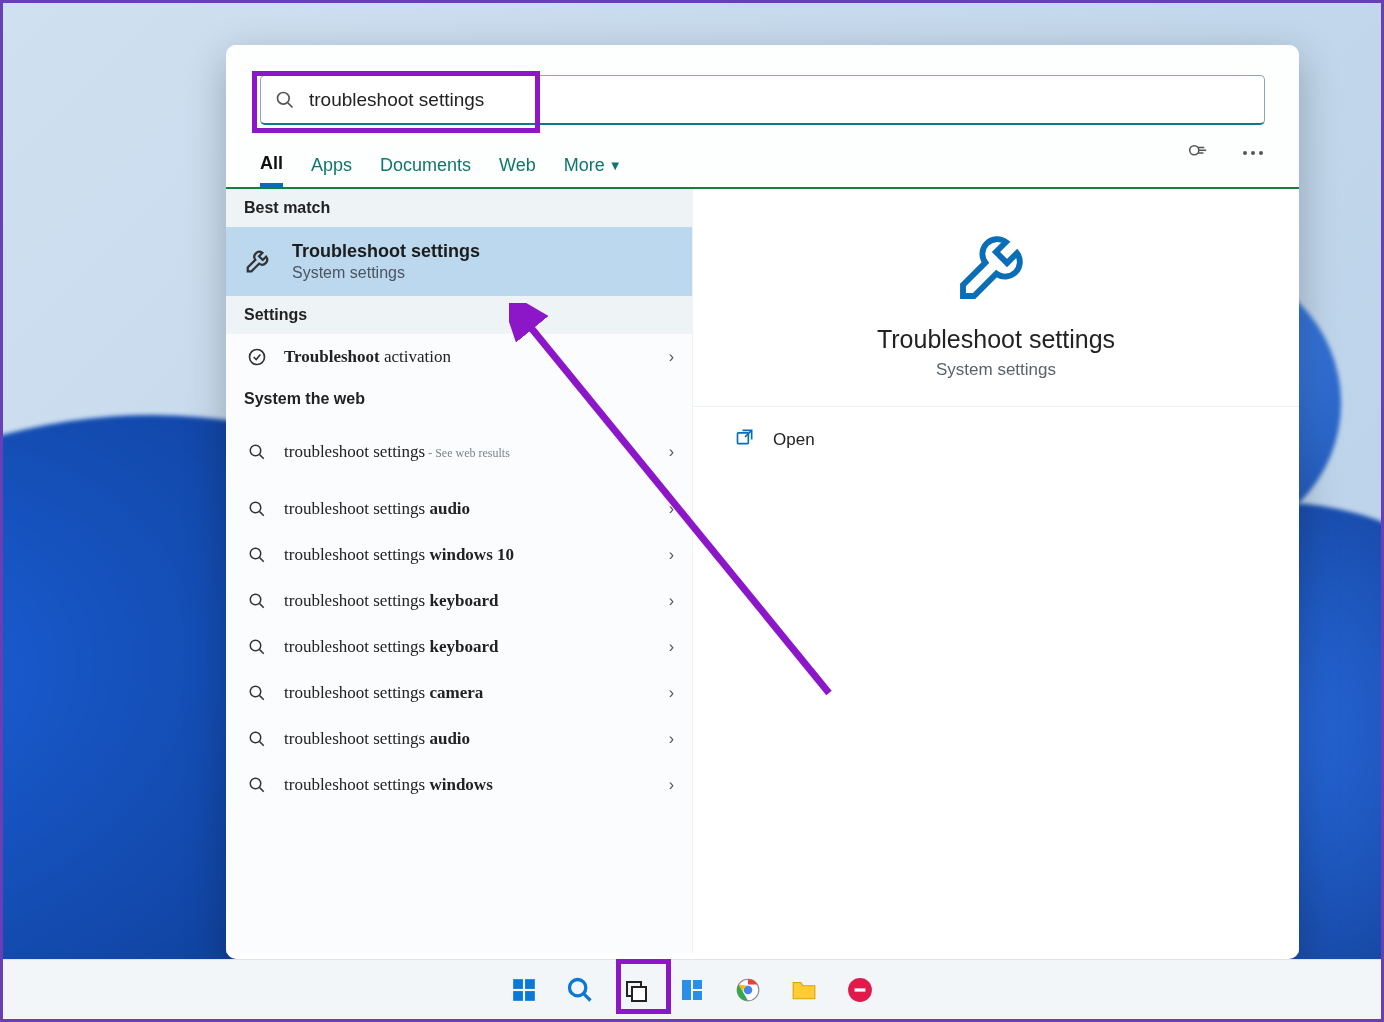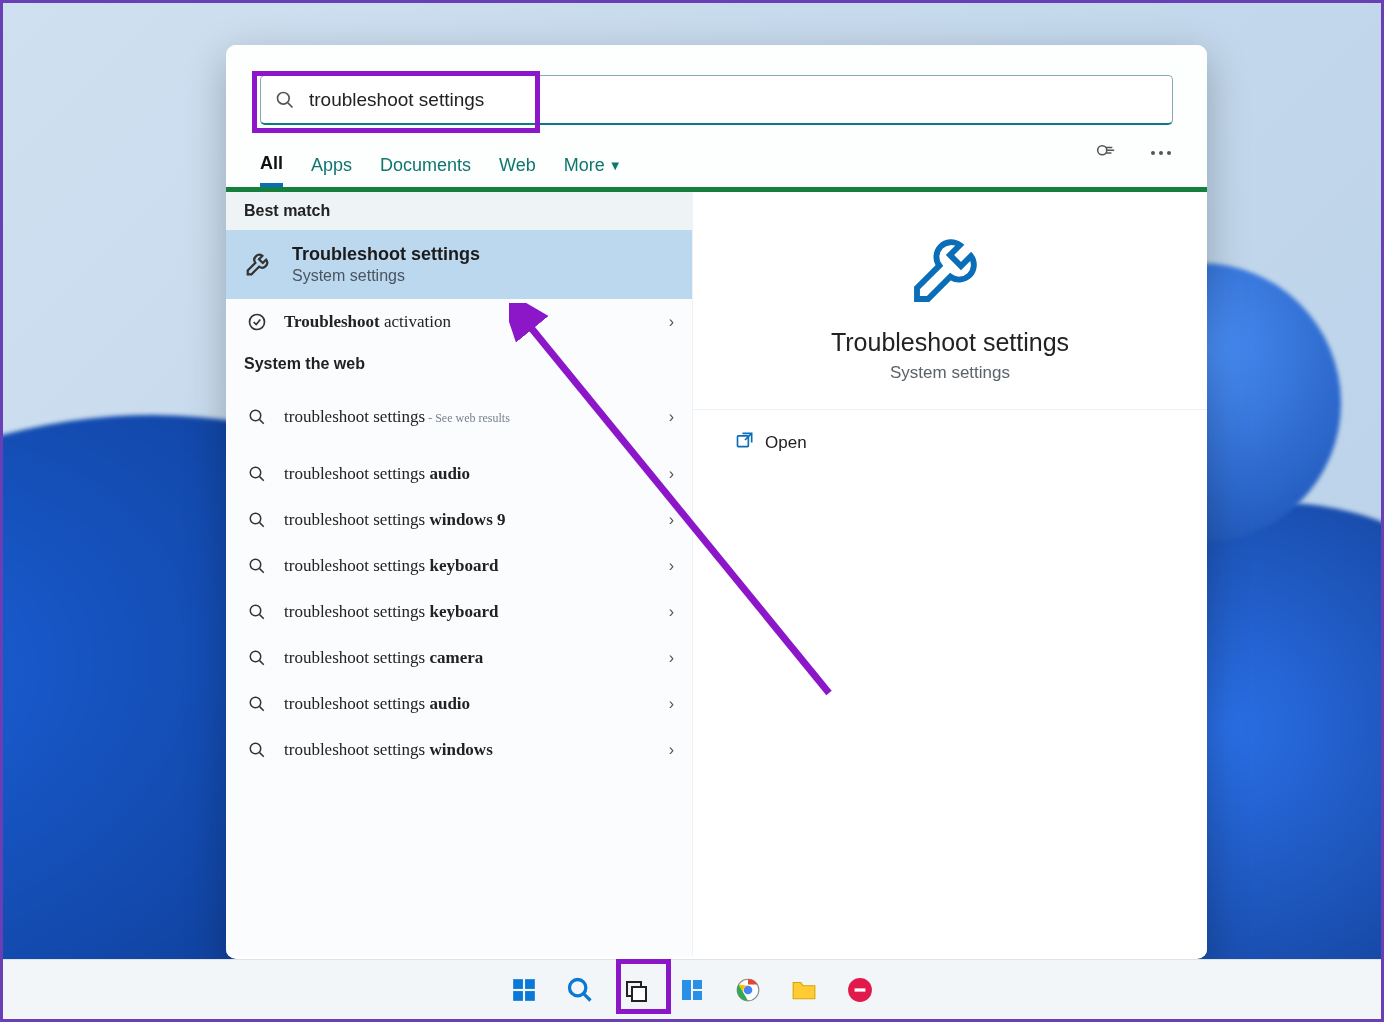--- a/index.html
+++ b/index.html
@@ -13,21 +13,21 @@
 }
 
 .bloom { position: absolute; border-radius: 50%; filter: blur(2px); }
 .bloom1 { width: 700px; height: 700px; background: radial-gradient(circle at 30% 30%, #1a5fd6, #0a2f7a); left: -260px; top: 420px; transform: rotate(-15deg) scaleX(1.3); }
 .bloom2 { width: 560px; height: 560px; background: radial-gradient(circle at 40% 40%, #2a6fe6, #0a2f7a); right: -180px; top: 500px; }
 .bloom3 { width: 280px; height: 280px; background: radial-gradient(circle at 50% 30%, #4a8ff6, #1a4fb0); right: 40px; top: 260px; }
 
 .search-window {
   position: absolute;
   left: 223px; top: 42px;
-  width: 981px; height: 914px;
+  width: 1073px; height: 914px;
   background: #fff;
   border-radius: 10px;
   box-shadow: 0 12px 40px rgba(0,0,0,.25);
   overflow: hidden;
 }
 
 .search-top {
   padding: 30px 34px 0 34px;
   background: #fdfefe;
 }
@@ -56,21 +56,21 @@
 .main-arrow {
   position: absolute;
   left: 506px; top: 300px;
   pointer-events: none;
 }
 
 .tabs {
   display: flex; align-items: center;
   padding: 18px 42px 0 34px;
   background: #fdfefe;
-  border-bottom: 5px solid #15803d;
+  border-bottom: 2px solid #15803d;
   gap: 28px;
   position: relative;
 }
 .tab {
   font-size: 18px; color: #0f766e;
   height: 44px; display: flex; align-items: center;
   cursor: pointer;
 }
 .tab.active { color: #111; border-bottom: 4px solid #0a6db8; font-weight: 600; }
 .chev-down { margin-left:4px; font-size:13px; }
@@ -110,21 +110,21 @@
   display:flex; flex-direction:column; align-items:center;
   padding: 30px 20px 26px 20px;
   border-bottom:1px solid #eef2f4;
 }
 .preview-icon { margin-bottom:14px; }
 .preview-title { font-size:25px; color:#222; margin-bottom:6px; }
 .preview-sub { font-size:17px; color:#5a626a; }
 
 .preview-action {
   display:flex; align-items:center;
-  padding: 20px 42px; gap:10px;
+  padding: 20px 42px; gap:18px;
   cursor:pointer; font-size:17px; color:#222;
 }
 
 .taskbar {
   position:absolute; left:0; bottom:0; width:100%; height:60px;
   background:#f3f6f8;
   display:flex; justify-content:center; align-items:center; gap:18px;
   border-top:1px solid #dde3e6;
 }
 .task-icon {
@@ -186,20 +186,21 @@
           <svg width="30" height="30" viewBox="0 0 24 24" fill="none" stroke="#333" stroke-width="1.8">
               <path d="M14.7 6.3a4 4 0 0 0-5.6 5.6L3 18v3h3l6.1-6.1a4 4 0 0 0 5.6-5.6L15 12l-3-3 2.7-2.7z"></path>
             </svg>
         </div>
         <div>
           <div class="bm-title">Troubleshoot settings</div>
           <div class="bm-sub">System settings</div>
         </div>
       </div>
 
+      <div class="section-header">Settings</div>
       <div class="item-row">
         <div class="row-icon">
           <svg width="20" height="20" viewBox="0 0 24 24" fill="none" stroke="#333" stroke-width="2">
               <circle cx="12" cy="12" r="9"></circle>
               <path d="M8 12l3 3 5-6"></path>
             </svg>
         </div>
         <div class="row-text"><b>Troubleshoot</b><span> activation</span></div>
         <div class="row-chev">›</div>
       </div>
@@ -226,21 +227,21 @@
     <div class="row-text">troubleshoot settings <b>audio</b></div>
     <div class="row-chev">›</div>
           </div>
           <div class="item-row">
     <div class="row-icon">
       <svg width="18" height="18" viewBox="0 0 24 24" fill="none" stroke="#333" stroke-width="2">
                 <circle cx="10" cy="10" r="7"></circle>
                 <line x1="21" y1="21" x2="15.5" y2="15.5"></line>
               </svg>
     </div>
-    <div class="row-text">troubleshoot settings <b>windows 9</b></div>
+    <div class="row-text">troubleshoot settings <b>windows 10</b></div>
     <div class="row-chev">›</div>
           </div>
           <div class="item-row">
     <div class="row-icon">
       <svg width="18" height="18" viewBox="0 0 24 24" fill="none" stroke="#333" stroke-width="2">
                 <circle cx="10" cy="10" r="7"></circle>
                 <line x1="21" y1="21" x2="15.5" y2="15.5"></line>
               </svg>
     </div>
     <div class="row-text">troubleshoot settings <b>keyboard</b></div>

